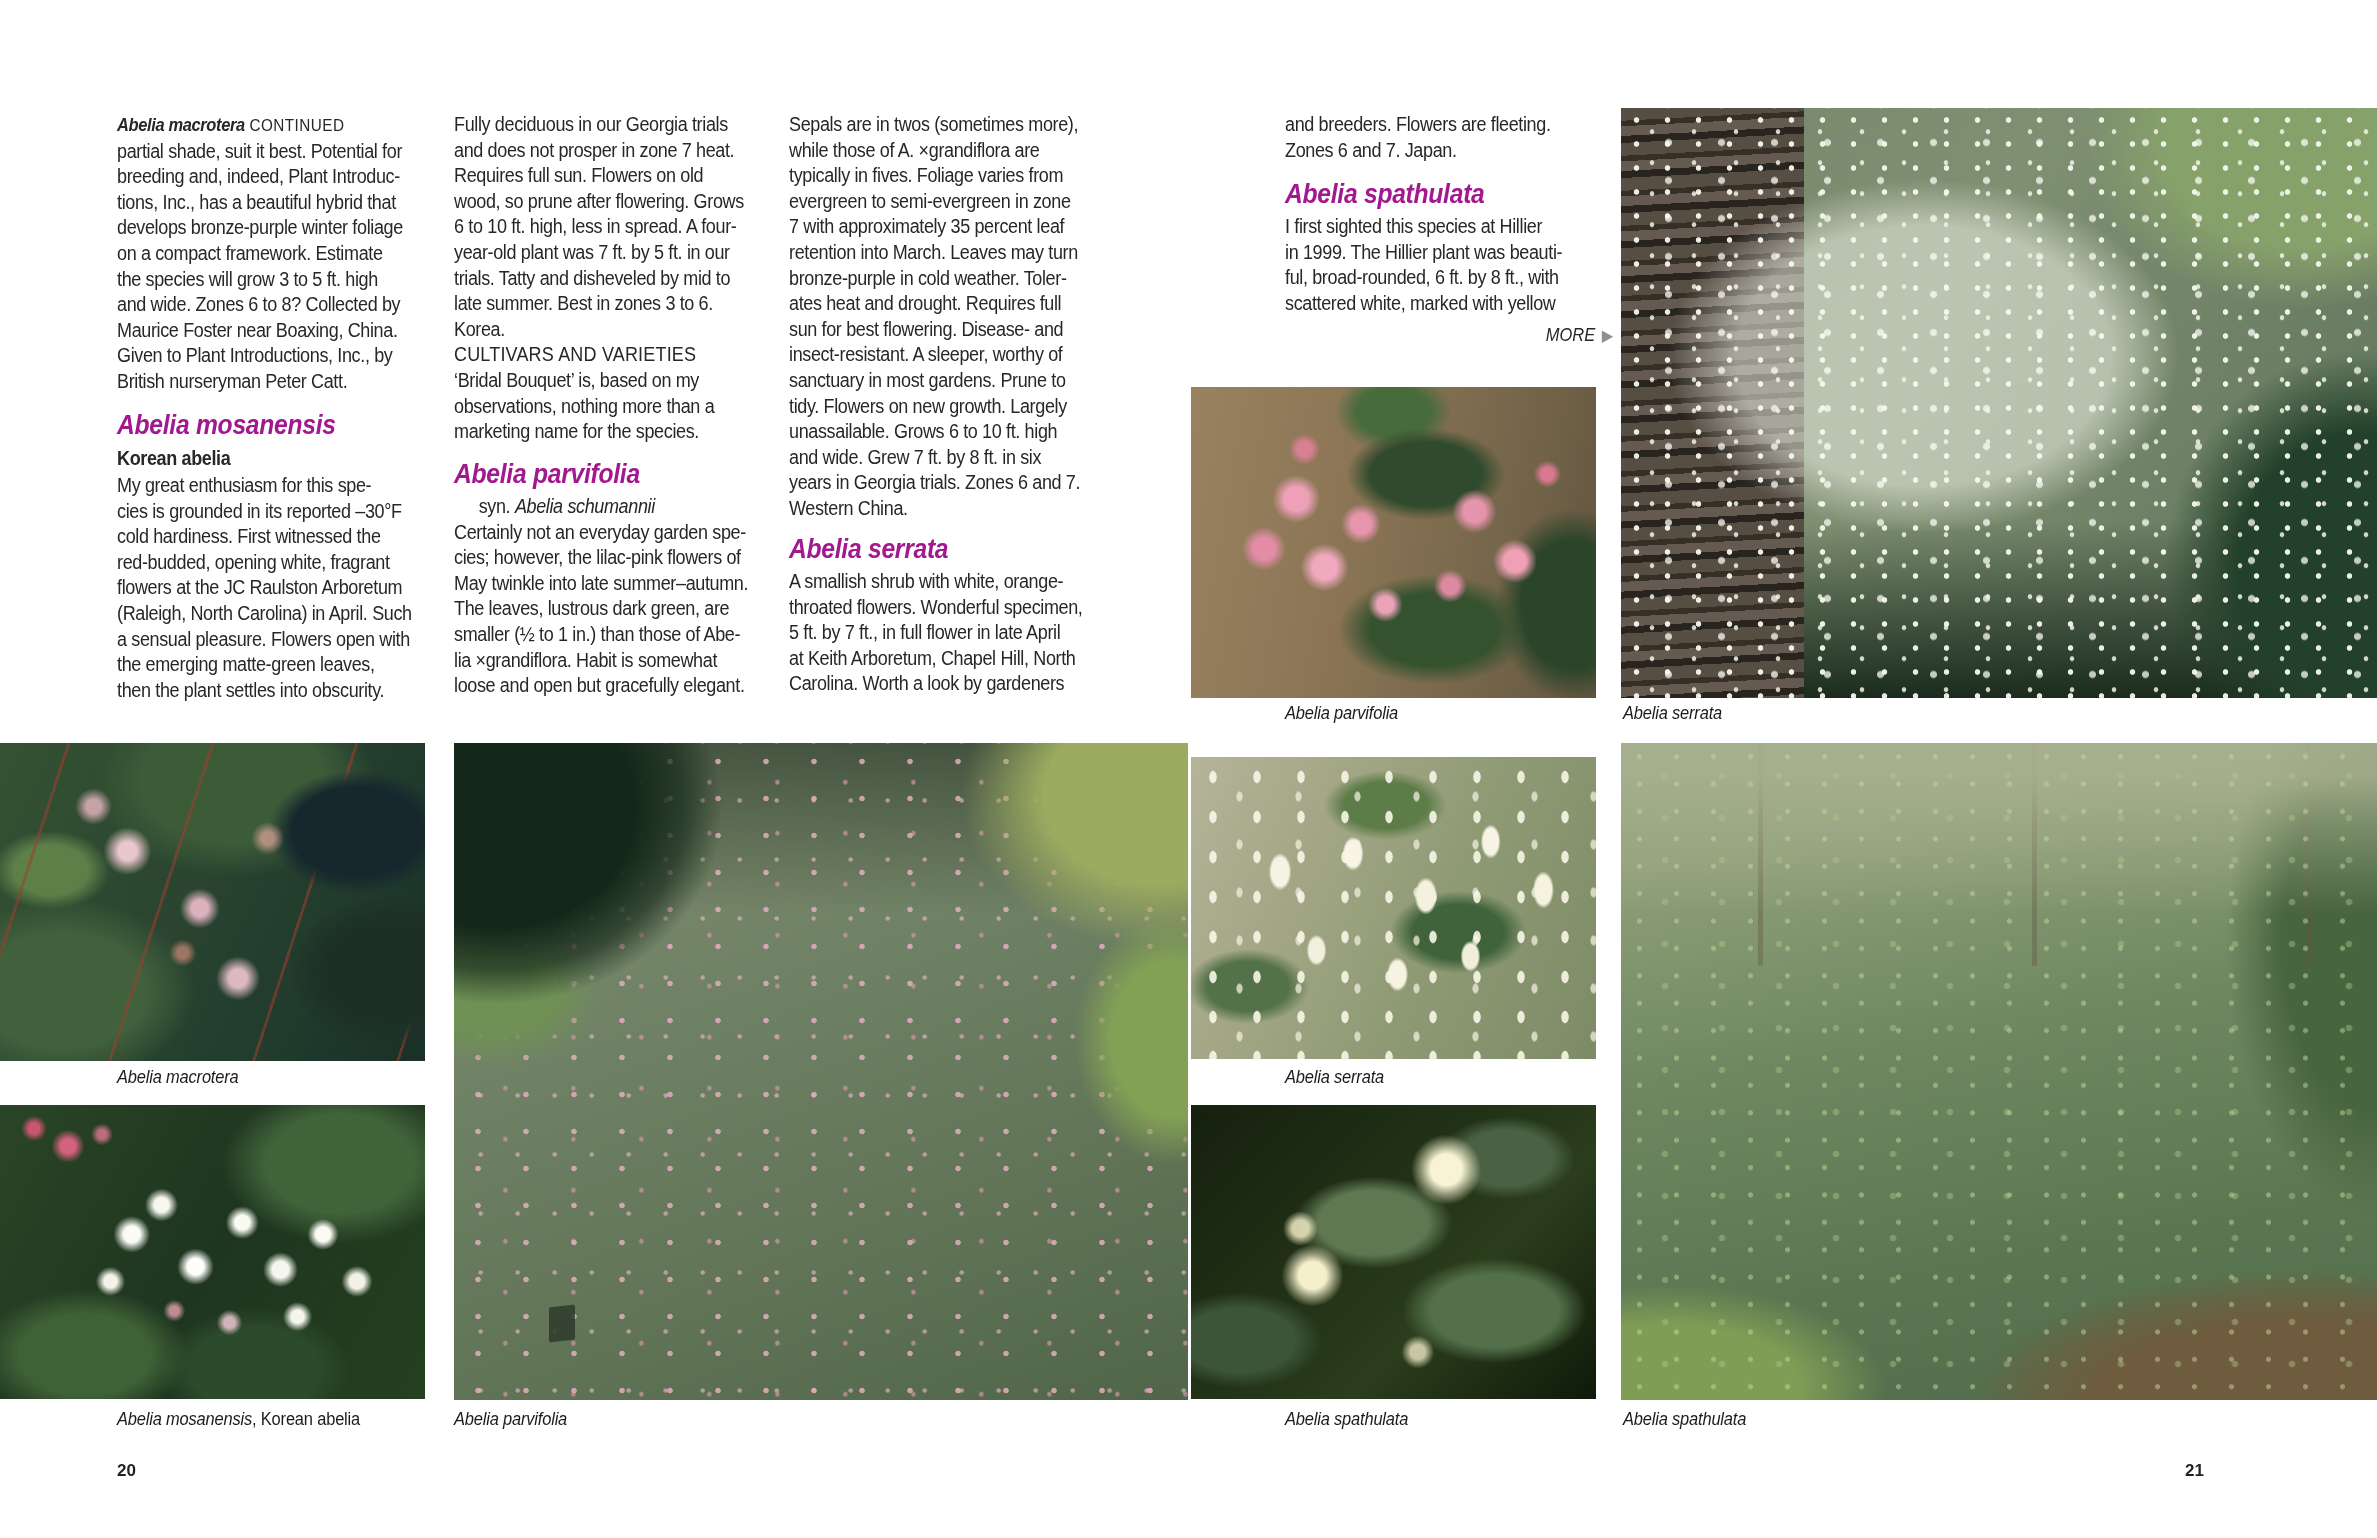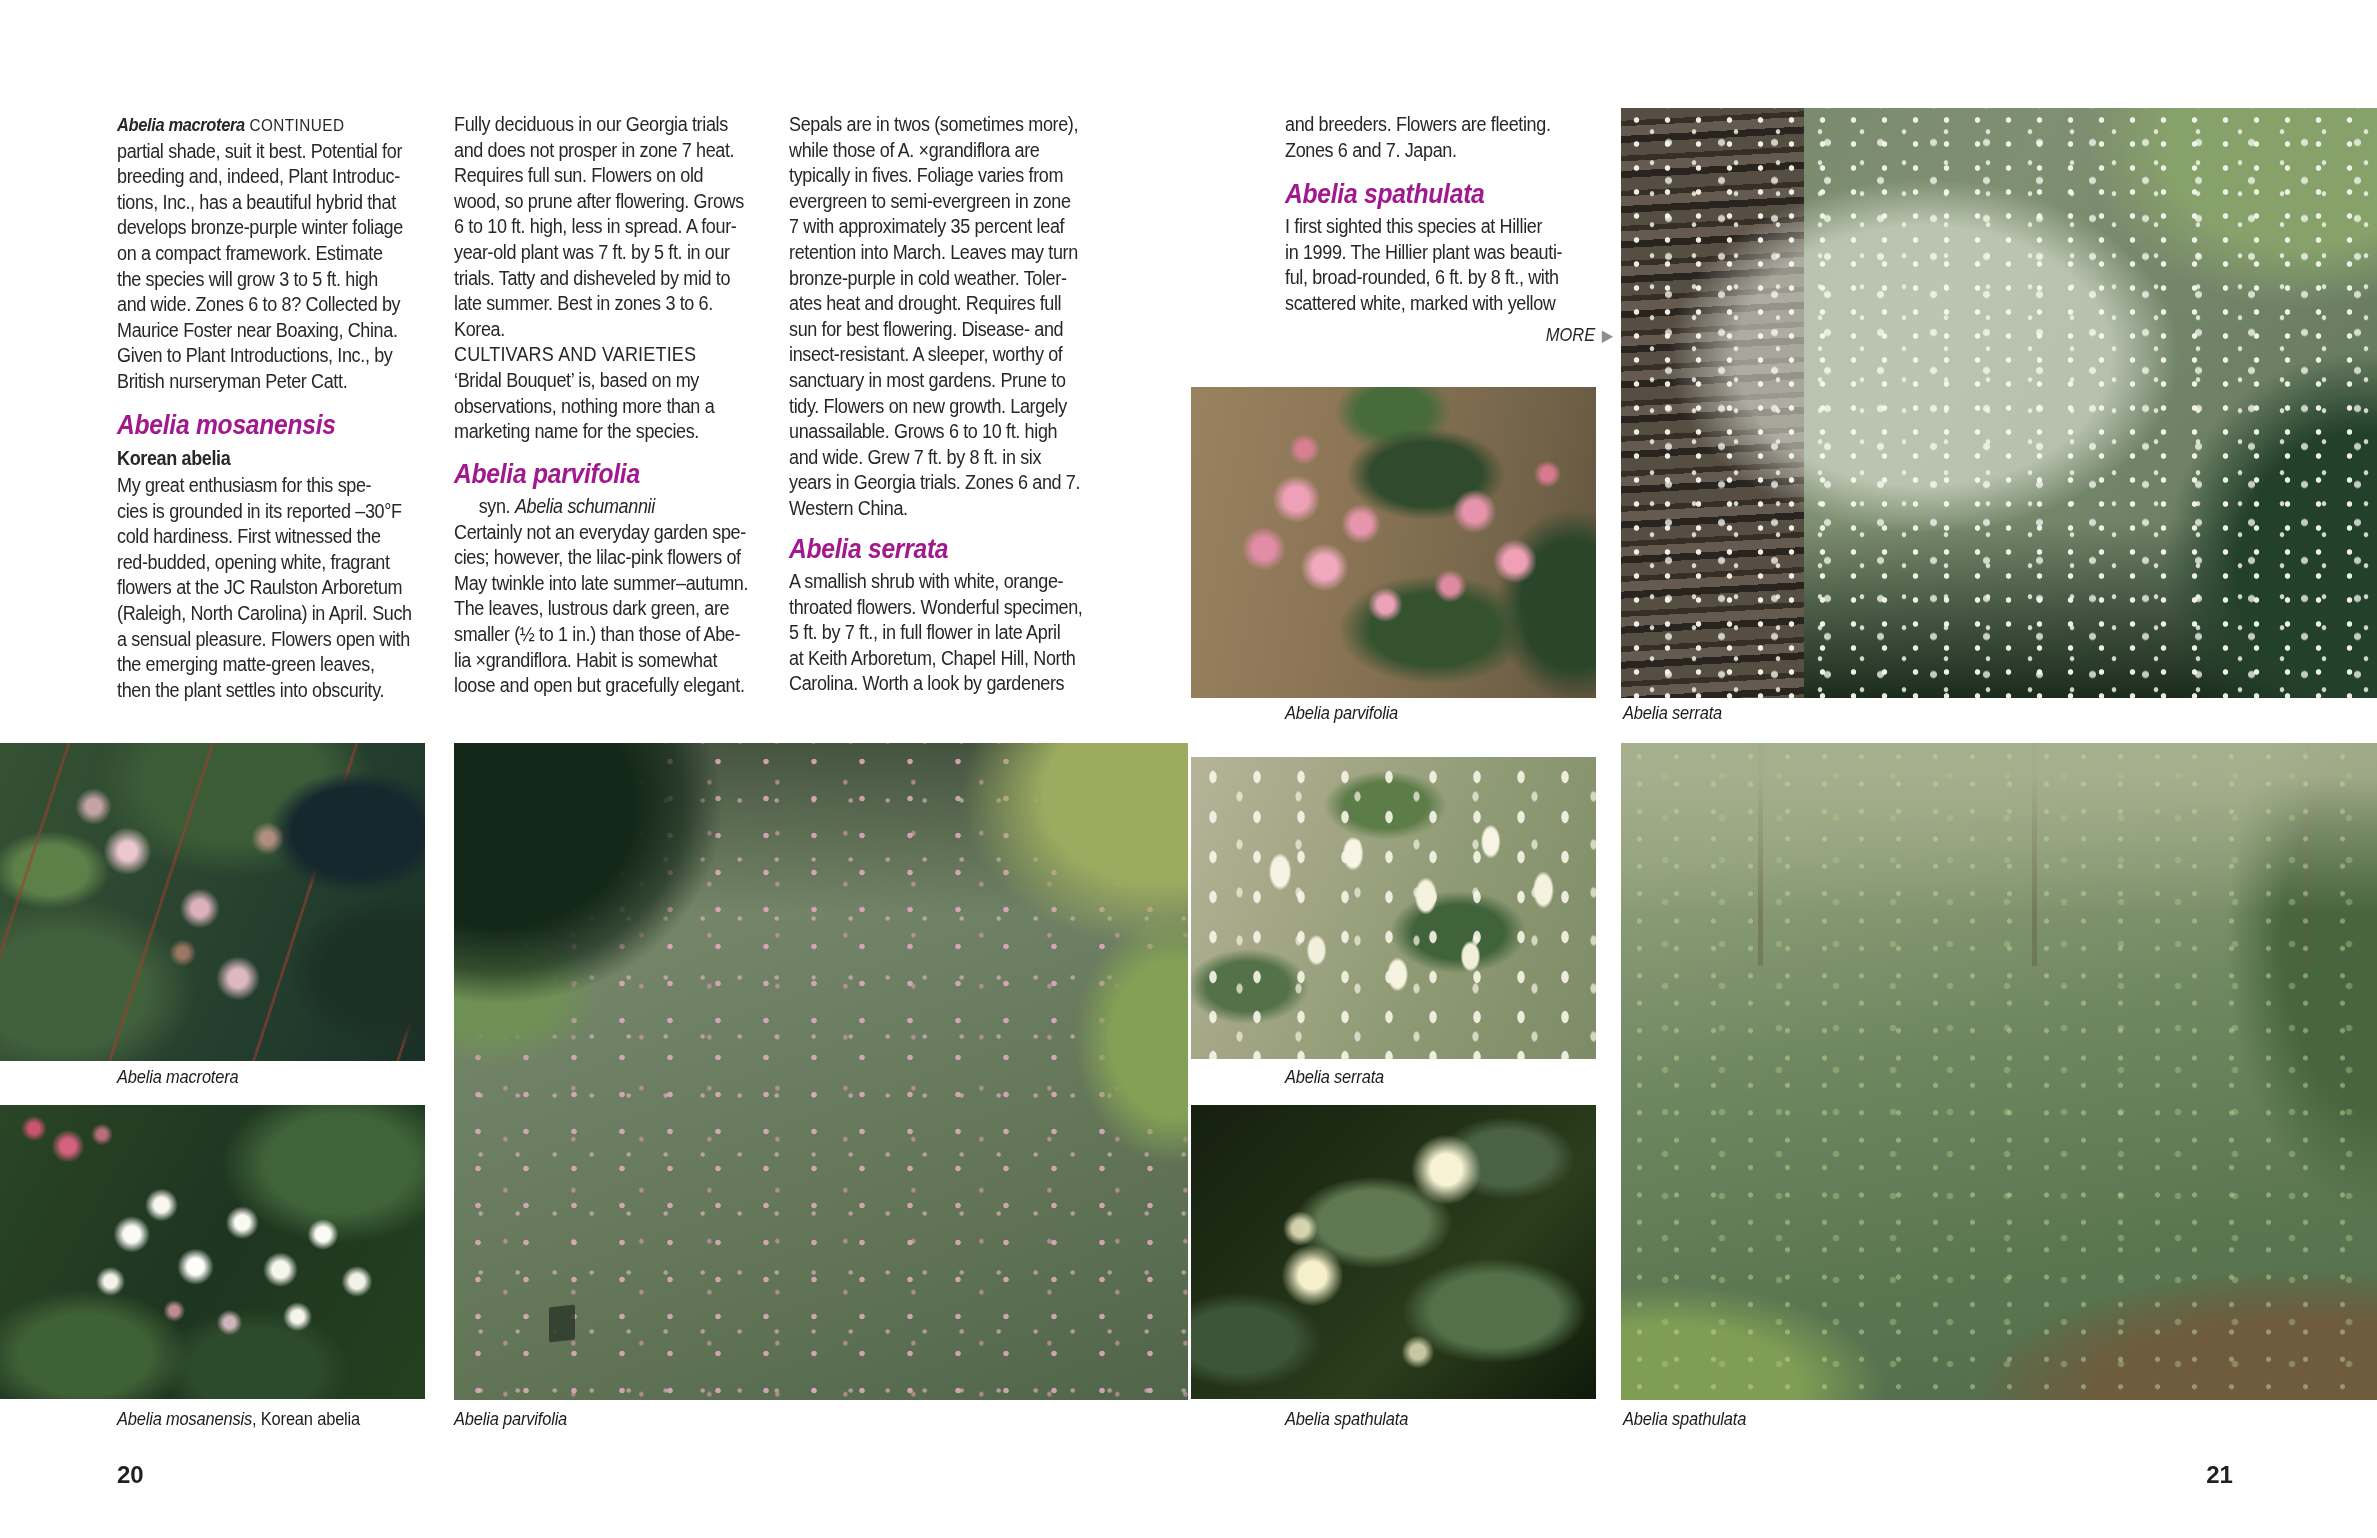--- a/index.html
+++ b/index.html
@@ -32,23 +32,23 @@
   .more-text{font-style:italic;font-size:18.3px;letter-spacing:0;}
   .more-arrow{color:#8f8f8f;font-size:16.5px;font-style:normal;padding-left:7.3px;}
   
   .caption{
     position:absolute;font-style:italic;font-size:18.3px;line-height:22px;
     color:#1c1c1c;transform:scaleX(.9);transform-origin:0 0;
     letter-spacing:-0.2px;white-space:nowrap;
   }
   .caption .roman{font-style:normal;}
   
-  .pageno{position:absolute;top:1461px;font-weight:bold;font-size:24px;color:#231f20;}
+  .pageno{position:absolute;top:1461px;font-weight:bold;font-size:17px;color:#231f20;}
   #pageno-left{left:117px;}
-  #pageno-right{left:2185px;width:69px;text-align:center;}
+  #pageno-right{left:2185px;width:69px;text-align:left;}
   
   .photo{position:absolute;}
   #ph-macrotera{left:0;top:743px;width:425px;height:318px;
     background:
       radial-gradient(circle at 30% 34%, rgba(244,205,214,.95) 0 9.1px, rgba(244,205,214,0) 24px),
       radial-gradient(circle at 47% 52%, rgba(238,190,205,.9) 0 8.2px, transparent 20px),
       radial-gradient(circle at 56% 74%, rgba(240,198,210,.9) 0 9.1px, transparent 22px),
       radial-gradient(circle at 22% 20%, rgba(233,184,196,.8) 0 7.3px, transparent 18.3px),
       radial-gradient(circle at 63% 30%, rgba(214,160,150,.75) 0 6.4px, transparent 16.5px),
       radial-gradient(circle at 43% 66%, rgba(205,140,120,.7) 0 5.5px, transparent 13.7px),

